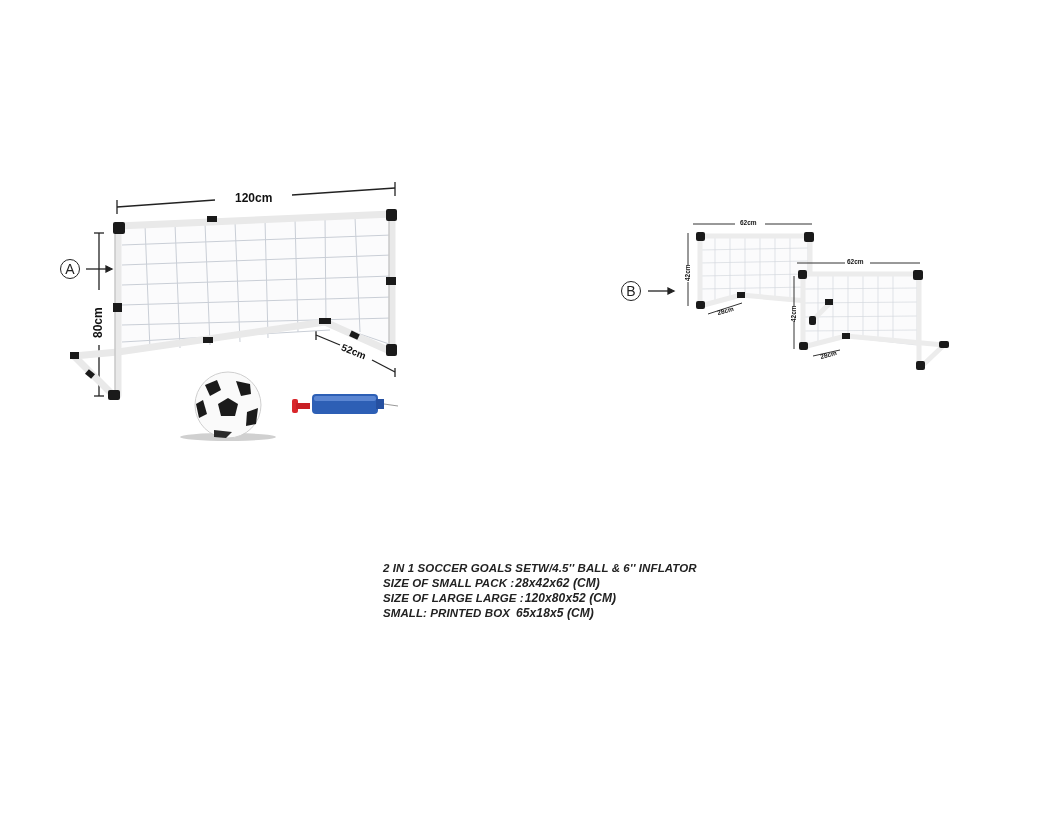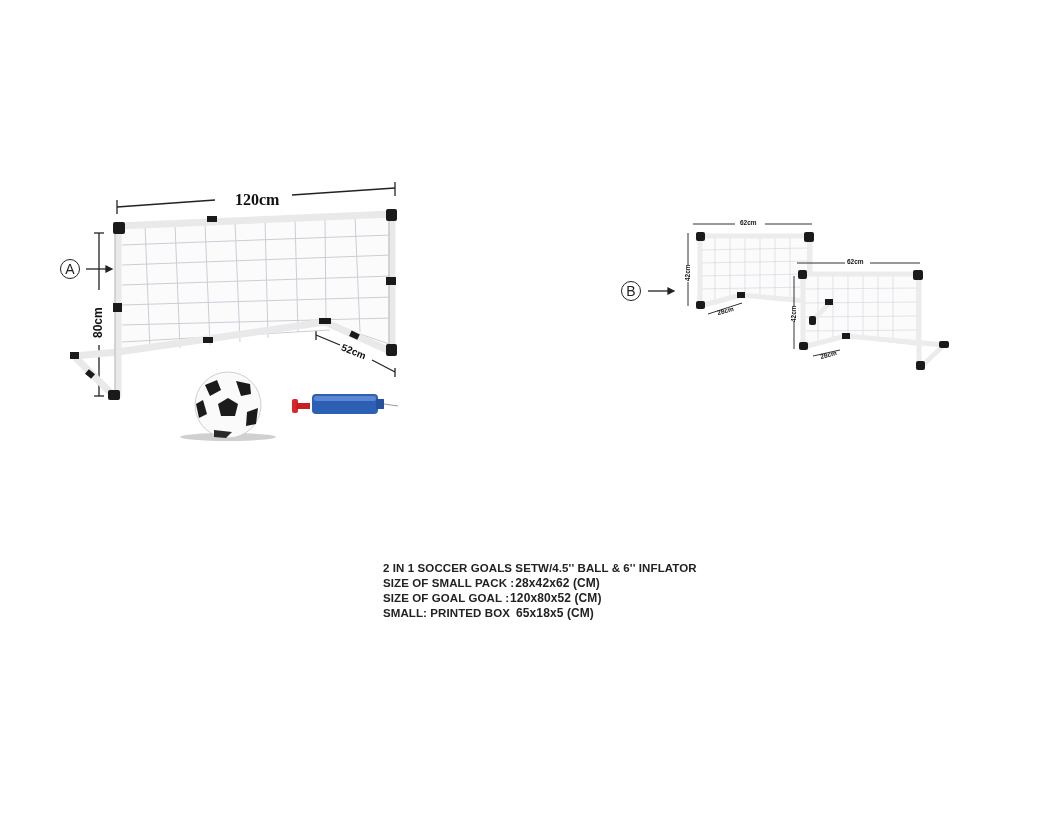--- a/index.html
+++ b/index.html
@@ -1,19 +1,19 @@
 <!DOCTYPE html>
 <html><head>
 <meta charset="utf-8">
 <style>
   html,body{margin:0;padding:0;background:#ffffff;}
   body{width:1058px;height:821px;position:relative;overflow:hidden;font-family:"Liberation Sans",sans-serif;}
   .abs{position:absolute;}
   .dim{font-family:"Liberation Sans",sans-serif;font-weight:bold;color:#111;}
-  .spec{left:383px;top:561px;font-size:11.5px;font-weight:bold;color:#222;line-height:15px;letter-spacing:0.1px;}
+  .spec{left:383px;top:561px;font-size:11.5px;font-weight:bold;color:#222;line-height:15px;letter-spacing:0.1px;font-style:italic;}
   .spec .row span.val{margin-left:1px;font-size:12px;}
   .circle-label{width:18px;height:18px;border:1.5px solid #222;border-radius:50%;font-size:14px;line-height:18px;text-align:center;color:#222;}
 </style>
 </head>
 <body>
 
 <div class="abs" style="left:0;top:0;width:1058px;height:821px;">
 <svg width="1058" height="821" xmlns="http://www.w3.org/2000/svg" style="position:absolute;left:0;top:0;">
 
   <g stroke="#222" stroke-width="1.3">
@@ -187,35 +187,35 @@
     <rect x="916" y="361" width="9" height="9" rx="2"></rect>
     <rect x="825" y="299" width="8" height="6"></rect>
     <rect x="809" y="316" width="7" height="9" rx="2"></rect>
   </g>
 </svg>
 </div>
 
 <div class="abs circle-label" style="left:60px;top:259px;">A</div>
 <div class="abs circle-label" style="left:621px;top:281px;">B</div>
 
-<div class="abs dim" style="left:235px;top:191px;font-size:16px;font-family:Liberation Serif, serif;">120cm</div>
+<div class="abs dim" style="left:235px;top:191px;font-size:12px;">120cm</div>
 <div class="abs dim" style="left:74px;top:310px;font-size:12px;transform:rotate(-90deg);transform-origin:left top;top:338px;left:91px;">80cm</div>
 <div class="abs dim" style="left:341px;top:346px;font-size:10px;transform:rotate(22deg);">52cm</div>
 
 <div class="abs dim" style="left:740px;top:219px;font-size:6.5px;">62cm</div>
 <div class="abs dim" style="left:684px;top:281px;font-size:6.5px;transform:rotate(-90deg);transform-origin:left top;">42cm</div>
 <div class="abs dim" style="left:717px;top:307px;font-size:6.5px;transform:rotate(-15deg);">28cm</div>
 <div class="abs dim" style="left:847px;top:258px;font-size:6.5px;">62cm</div>
 <div class="abs dim" style="left:790px;top:322px;font-size:6.5px;transform:rotate(-90deg);transform-origin:left top;">42cm</div>
 <div class="abs dim" style="left:820px;top:351px;font-size:6.5px;transform:rotate(-15deg);">28cm</div>
 
 <div class="abs spec">
   <div>2 IN 1 SOCCER GOALS SETW/4.5'' BALL &amp; 6'' INFLATOR</div>
   <div class="row">
     <span>SIZE OF SMALL PACK :</span><span class="val">28x42x62 (CM)</span>
   </div>
   <div class="row">
-    <span>SIZE OF GOAL GOAL :</span><span class="val">120x80x52 (CM)</span>
+    <span>SIZE OF LARGE LARGE :</span><span class="val">120x80x52 (CM)</span>
   </div>
   <div class="row">
     <span>SMALL: PRINTED BOX</span><span class="val" style="margin-left:6px;">65x18x5 (CM)</span>
   </div>
 </div>
 
 </body></html>

